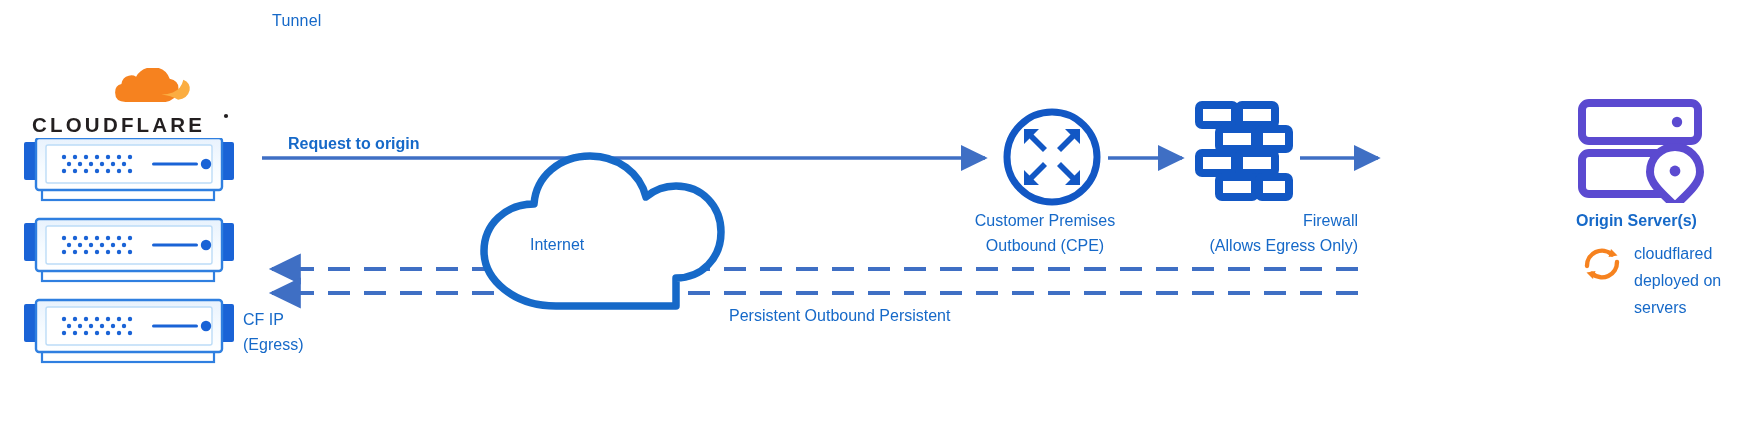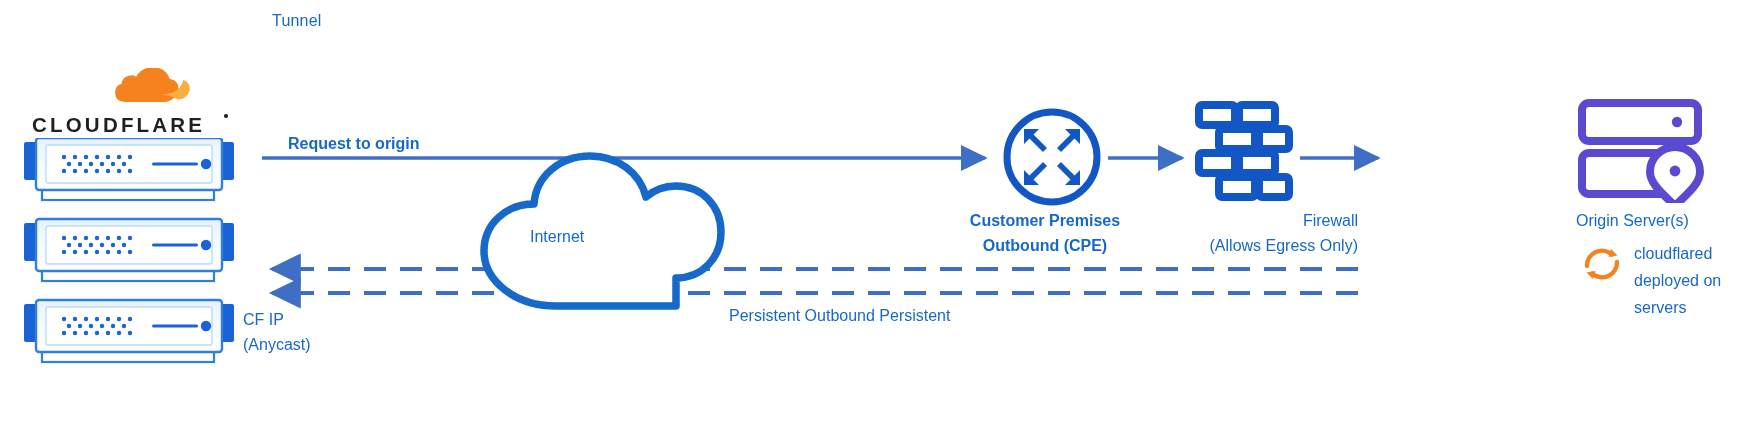--- a/index.html
+++ b/index.html
@@ -33,24 +33,24 @@
   .server-stack { left: 22px; top: 138px; width: 215px; height: 240px; }
 
   .label {
     color: #1669c8;
     font-size: 16px;
     line-height: 25px;
     white-space: nowrap;
   }
 
   .lbl-request    { left: 288px; top: 131px; font-weight: bold; }
-  .lbl-internet   { left: 530px; top: 224px; }
-  .lbl-cpe        { left: 947px; top: 208px; text-align: center; white-space: normal; width: 196px; font-weight: bold; }
+  .lbl-internet   { left: 530px; top: 232px; }
+  .lbl-cpe        { left: 947px; top: 208px; text-align: center; white-space: normal; width: 196px; }
   .lbl-firewall   { left: 1160px; top: 208px; text-align: right; white-space: normal; width: 198px; }
-  .lbl-origin     { left: 1576px; top: 208px; }
+  .lbl-origin     { left: 1576px; top: 208px; font-weight: bold; }
   .lbl-persistent { left: 729px; top: 303px; }
   .lbl-cfip       { left: 243px; top: 307px; white-space: normal; width: 150px; }
   .lbl-cloudflared{ left: 1634px; top: 240px; white-space: normal; width: 130px; line-height: 27px; }
 
   svg.layer { position: absolute; left: 0; top: 0; overflow: visible; }
 </style>
 </head>
 <body>
 
 <div id="canvas">
@@ -228,16 +228,16 @@
   <div class="abs label lbl-cloudflared">
     <div>cloudflared</div>
     <div>deployed on</div>
     <div>servers</div>
   </div>
 
   <div class="abs label lbl-persistent">Persistent Outbound Persistent</div>
 
   <div class="abs label lbl-cfip">
     <div>CF IP</div>
-    <div>(Anycast)</div>
+    <div>(Egress)</div>
   </div>
 
 </div>
 
 </body></html>

